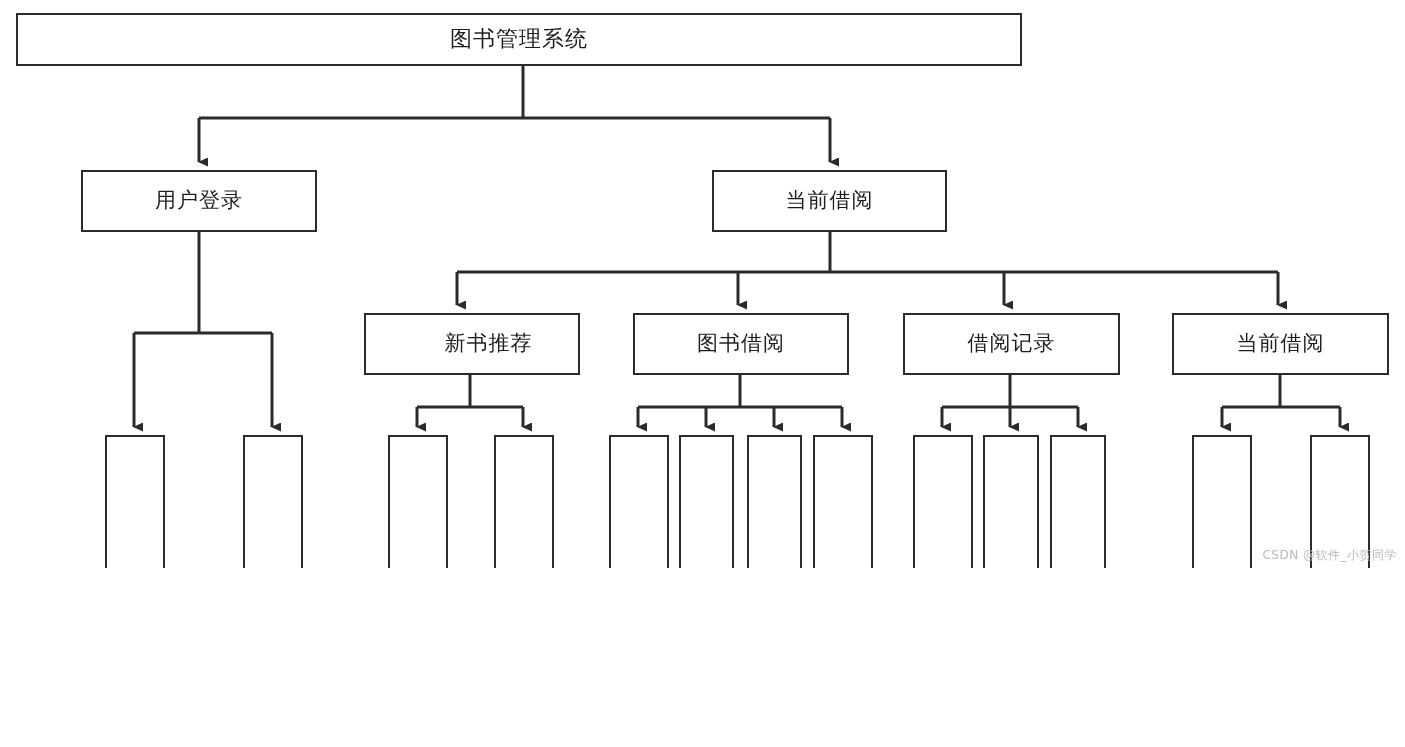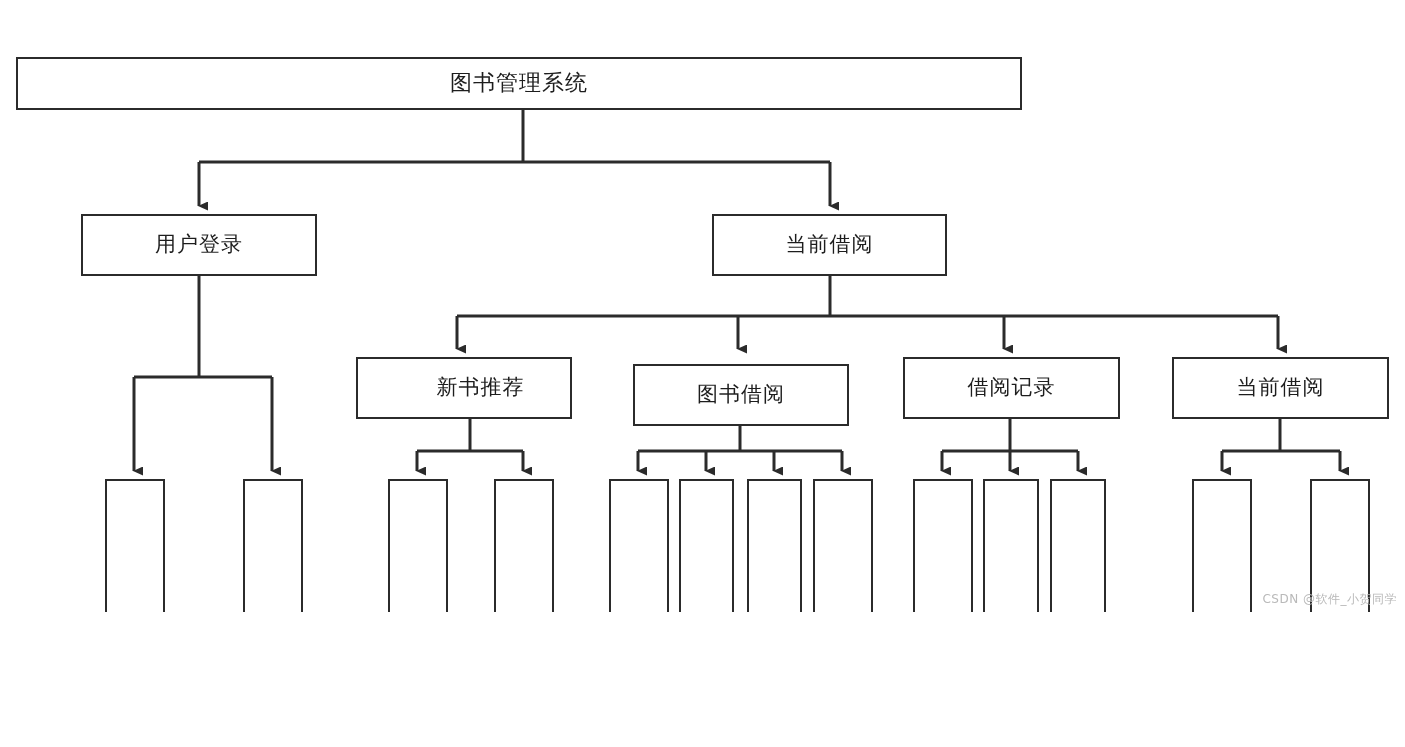--- a/index.html
+++ b/index.html
@@ -10,21 +10,20 @@
   }
   body {
     font-family: "DejaVu Sans", "Liberation Sans", sans-serif;
   }
   #diagram-root {
     position: relative;
     width: 1405px;
     height: 568px;
     background: #ffffff;
     overflow: hidden;
-    margin-top: 44px;
   }
   #diagram-svg {
     position: absolute;
     left: 0;
     top: 0;
     width: 1405px;
     height: 747px;
   }
   .node {
     position: absolute;
@@ -122,22 +121,22 @@
       <path d="M1222,407 L1222,427" marker-end="url(#arrowhead)"></path>
       <path d="M1340,407 L1340,427" marker-end="url(#arrowhead)"></path>
     </g>
   </svg>
 
   <div class="node node-h node-root" style="left:16px; top:13px; width:1006px; height:53px;">图书管理系统</div>
 
   <div class="node node-h" style="left:81px; top:170px; width:236px; height:62px;">用户登录</div>
   <div class="node node-h" style="left:712px; top:170px; width:235px; height:62px;">当前借阅</div>
 
-  <div class="node node-h" style="left:356px; top:313px; width:216px; height:62px;padding-left:33px;">新书推荐</div>
-  <div class="node node-h" style="left:633px; top:320px; width:216px; height:62px;">图书借阅</div>
+  <div class="node node-h" style="left:364px; top:313px; width:216px; height:62px;padding-left:33px;">新书推荐</div>
+  <div class="node node-h" style="left:633px; top:313px; width:216px; height:62px;">图书借阅</div>
   <div class="node node-h" style="left:903px; top:313px; width:217px; height:62px;">借阅记录</div>
   <div class="node node-h" style="left:1172px; top:313px; width:217px; height:62px;">当前借阅</div>
 
   <div class="node node-v" style="left:105px; top:435px; width:60px; height:302px;">用户登录</div>
   <div class="node node-v" style="left:243px; top:435px; width:60px; height:302px;">注销登录</div>
 
   <div class="node node-v" style="left:388px; top:435px; width:60px; height:302px;">查询图书</div>
   <div class="node node-v" style="left:494px; top:435px; width:60px; height:302px;">借阅图书</div>
 
   <div class="node node-v" style="left:609px; top:435px; width:60px; height:302px;">查询图书</div>

